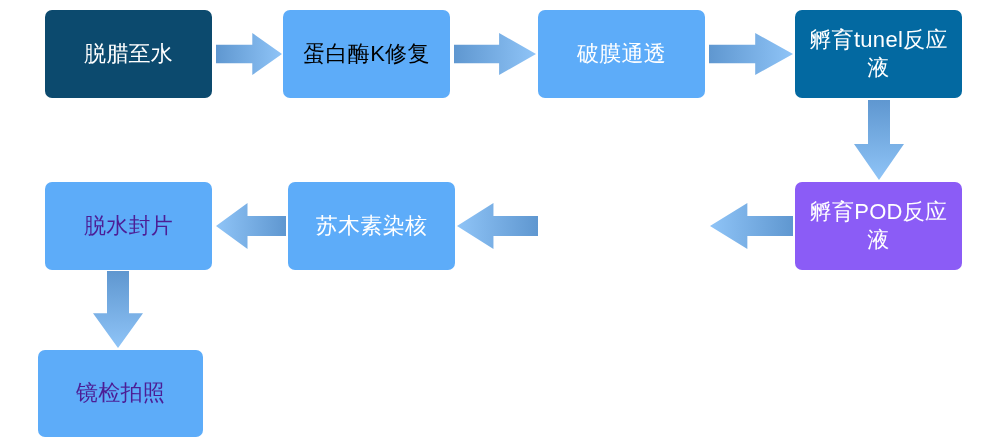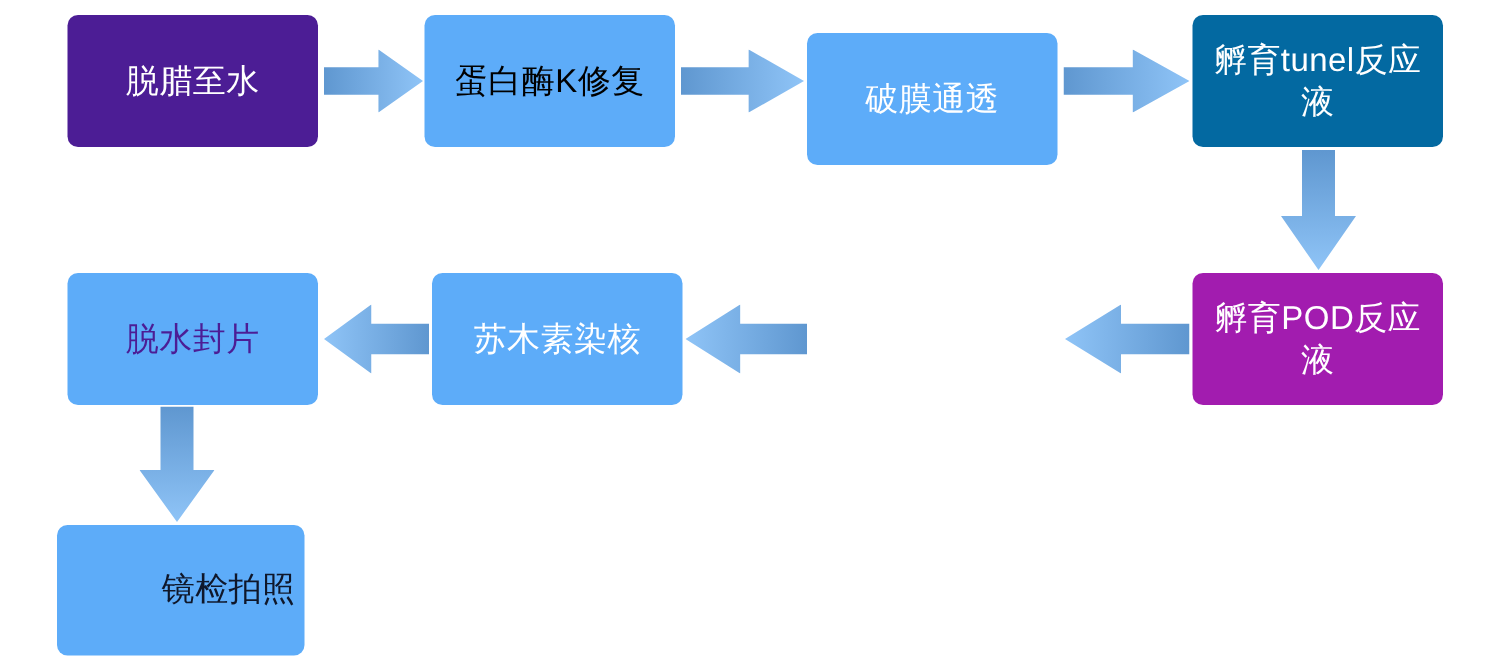--- a/index.html
+++ b/index.html
@@ -44,28 +44,28 @@
   .arrow svg {
     display: block;
     width: 100%;
     height: 100%;
   }
 </style>
 </head>
 <body>
 
 <div id="flow-canvas">
-    <div class="node" style="left: 45px; top: 10px; width: 167px; height: 88px; background: #4c1d95; color: rgb(255, 255, 255);"><span>脱腊至水</span></div>
+    <div class="node" style="left: 45px; top: 10px; width: 167px; height: 88px; background: #0c4a6e; color: rgb(255, 255, 255);"><span>脱腊至水</span></div>
     <div class="node" style="left: 283px; top: 10px; width: 167px; height: 88px; background: rgb(93, 172, 249); color: #000000;"><span>蛋白酶K修复</span></div>
-    <div class="node" style="left: 538px; top: 10px; width: 167px; height: 88px; background: rgb(93, 172, 249); color: rgb(255, 255, 255); margin-top: 12px;"><span>破膜通透</span></div>
+    <div class="node" style="left: 538px; top: 10px; width: 167px; height: 88px; background: rgb(93, 172, 249); color: rgb(255, 255, 255);"><span>破膜通透</span></div>
     <div class="node" style="left: 795px; top: 10px; width: 167px; height: 88px; background: #0369a1; color: rgb(255, 255, 255);"><span>孵育tunel反应液</span></div>
-    <div class="node" style="left: 795px; top: 182px; width: 167px; height: 88px; background: #a21caf; color: rgb(255, 255, 255);"><span>孵育POD反应液</span></div>
+    <div class="node" style="left: 795px; top: 182px; width: 167px; height: 88px; background: #8b5cf6; color: rgb(255, 255, 255);"><span>孵育POD反应液</span></div>
     <div class="node" style="left: 288px; top: 182px; width: 167px; height: 88px; background: rgb(93, 172, 249); color: rgb(255, 255, 255); text-align: center;"><span>苏木素染核</span></div>
     <div class="node" style="left: 45px; top: 182px; width: 167px; height: 88px; background: rgb(93, 172, 249); color: #4c1d95;"><span>脱水封片</span></div>
-    <div class="node" style="left: 38px; top: 350px; width: 165px; height: 87px; background: rgb(93, 172, 249); color: #0f172a; justify-content: flex-end;"><span>镜检拍照</span></div>
+    <div class="node" style="left: 38px; top: 350px; width: 165px; height: 87px; background: rgb(93, 172, 249); color: #4c1d95;"><span>镜检拍照</span></div>
     <div class="arrow" style="left: 216px; top: 33px; width: 66px; height: 42px;">
       <svg viewBox="0 0 100 100" preserveAspectRatio="none">
         <defs>
           <linearGradient id="g0" x1="0" y1="0" x2="1" y2="0">
             <stop offset="0" stop-color="#5F97D0"></stop>
             <stop offset="1" stop-color="#8FC4F7"></stop>
           </linearGradient>
         </defs>
         <polygon points="0,28 55,28 55,0 100,50 55,100 55,72 0,72" fill="url(#g0)"></polygon>
       </svg>

